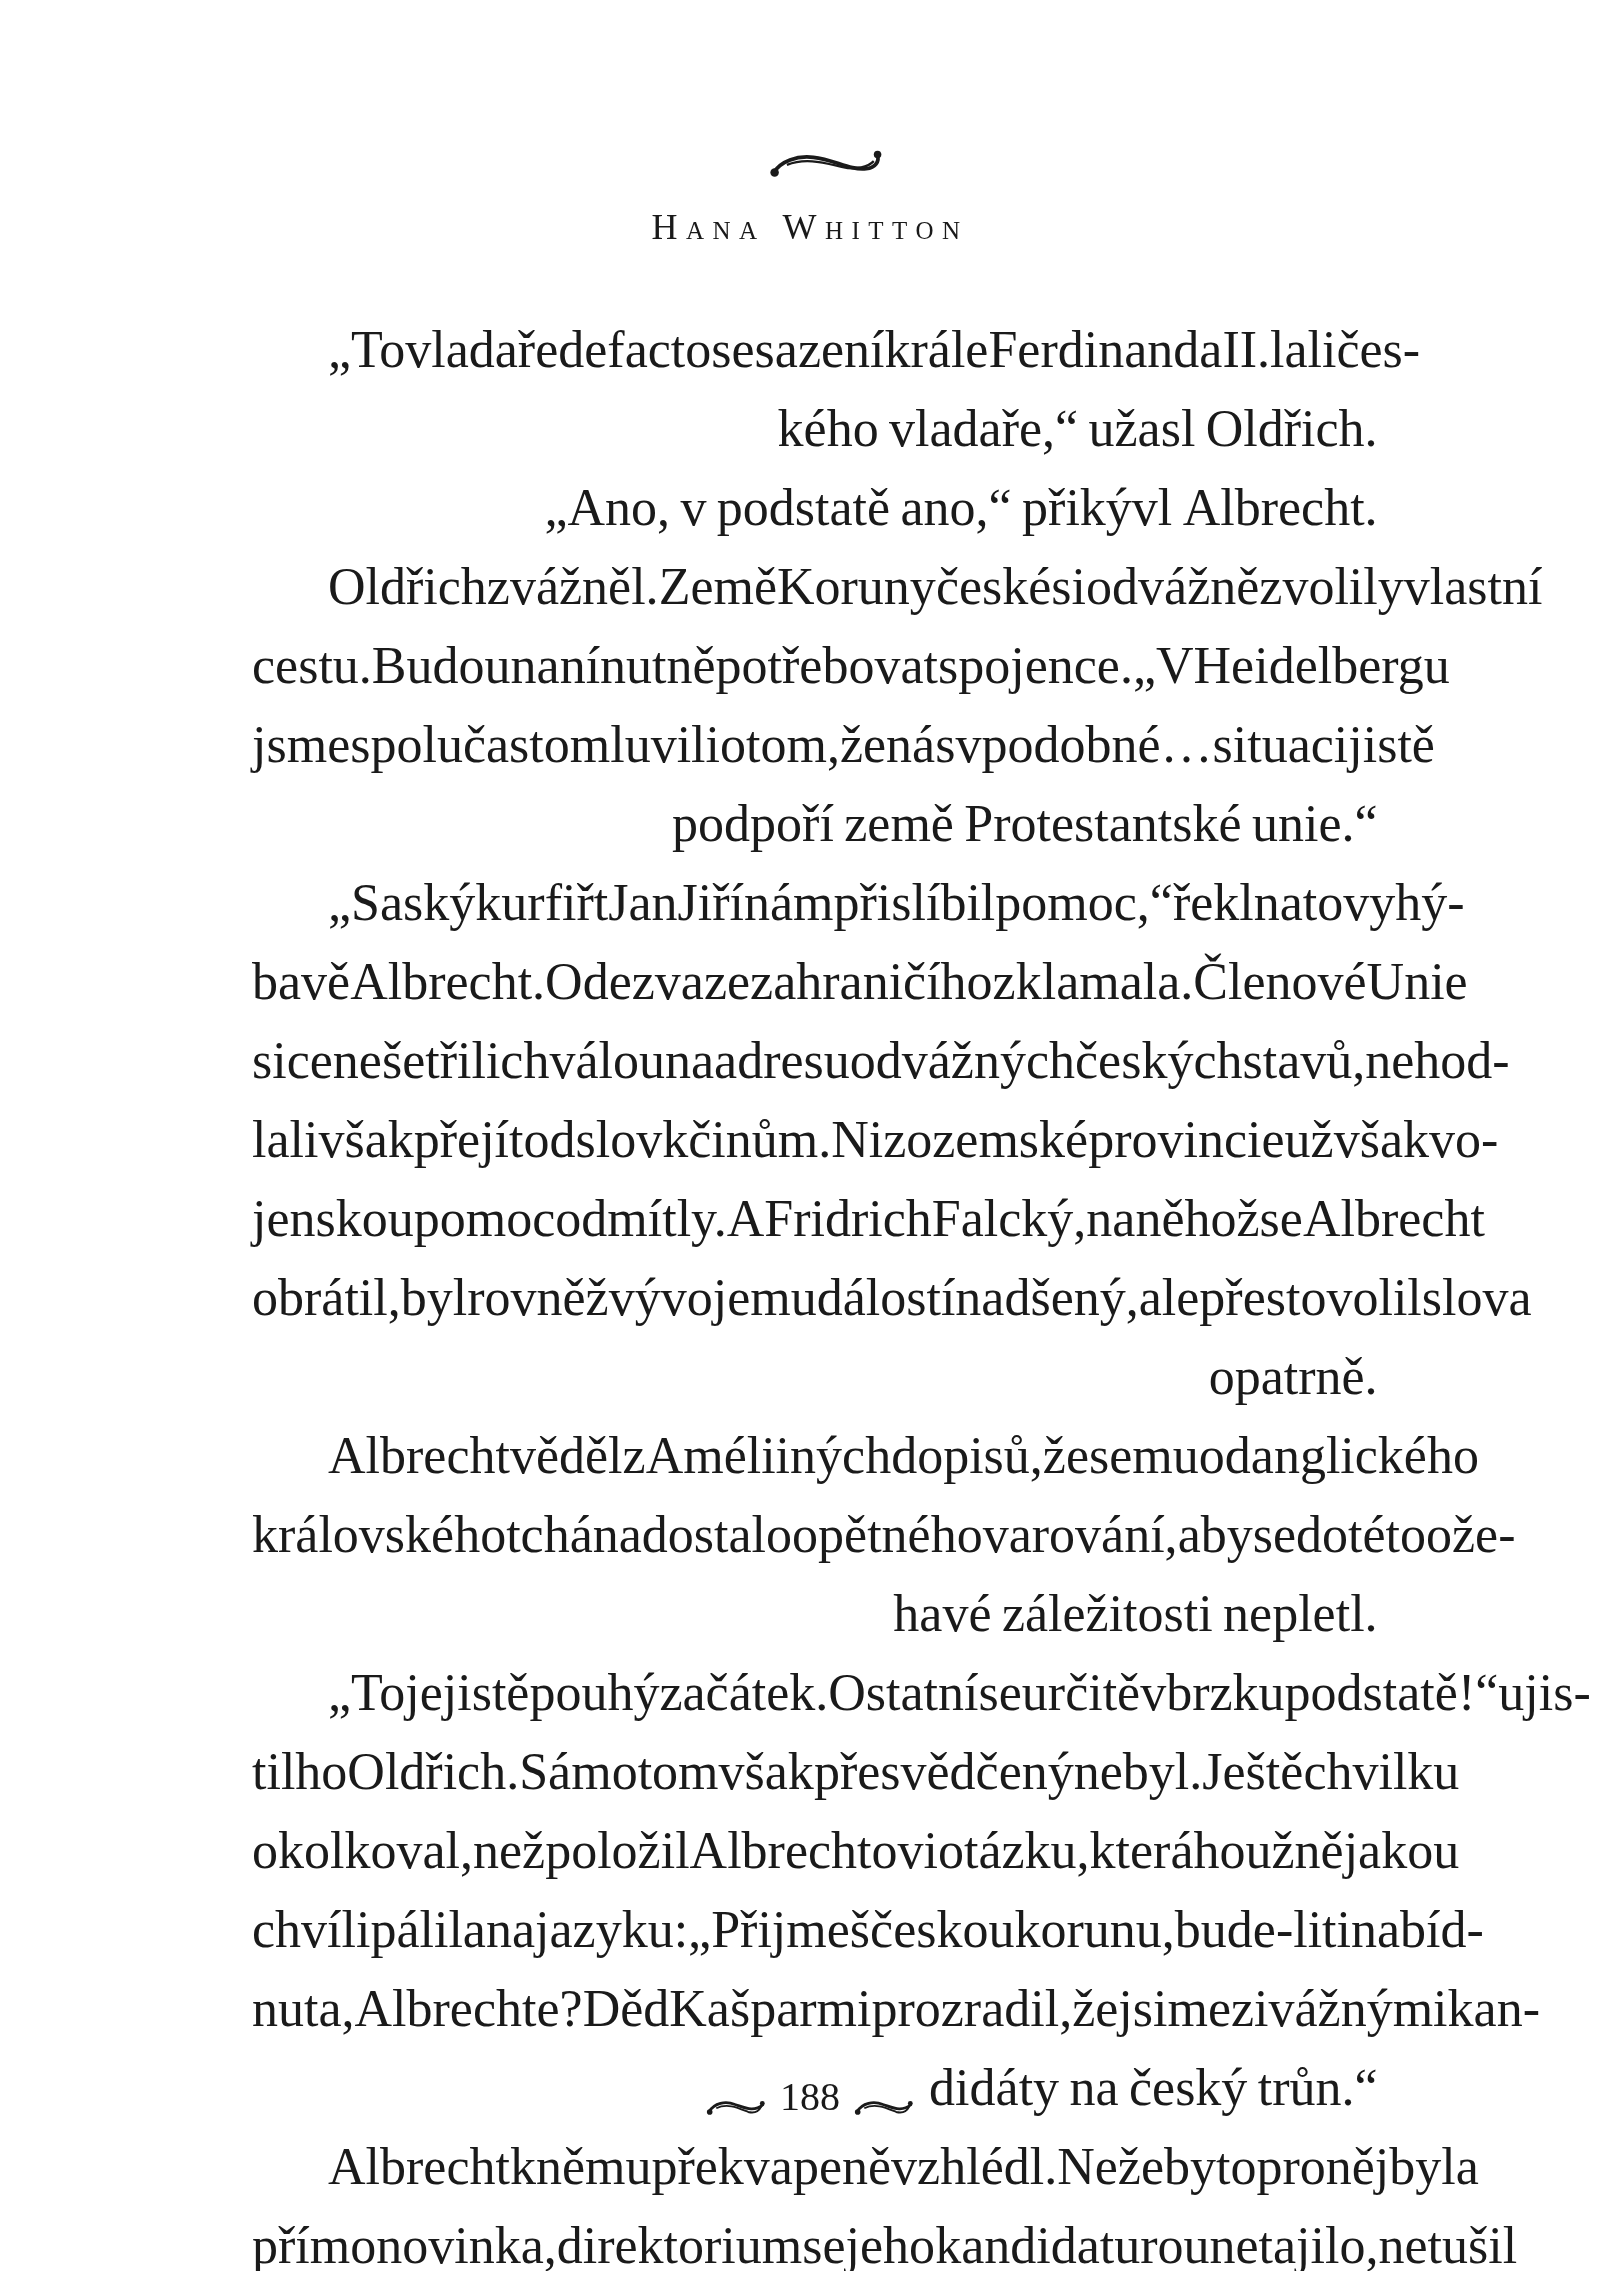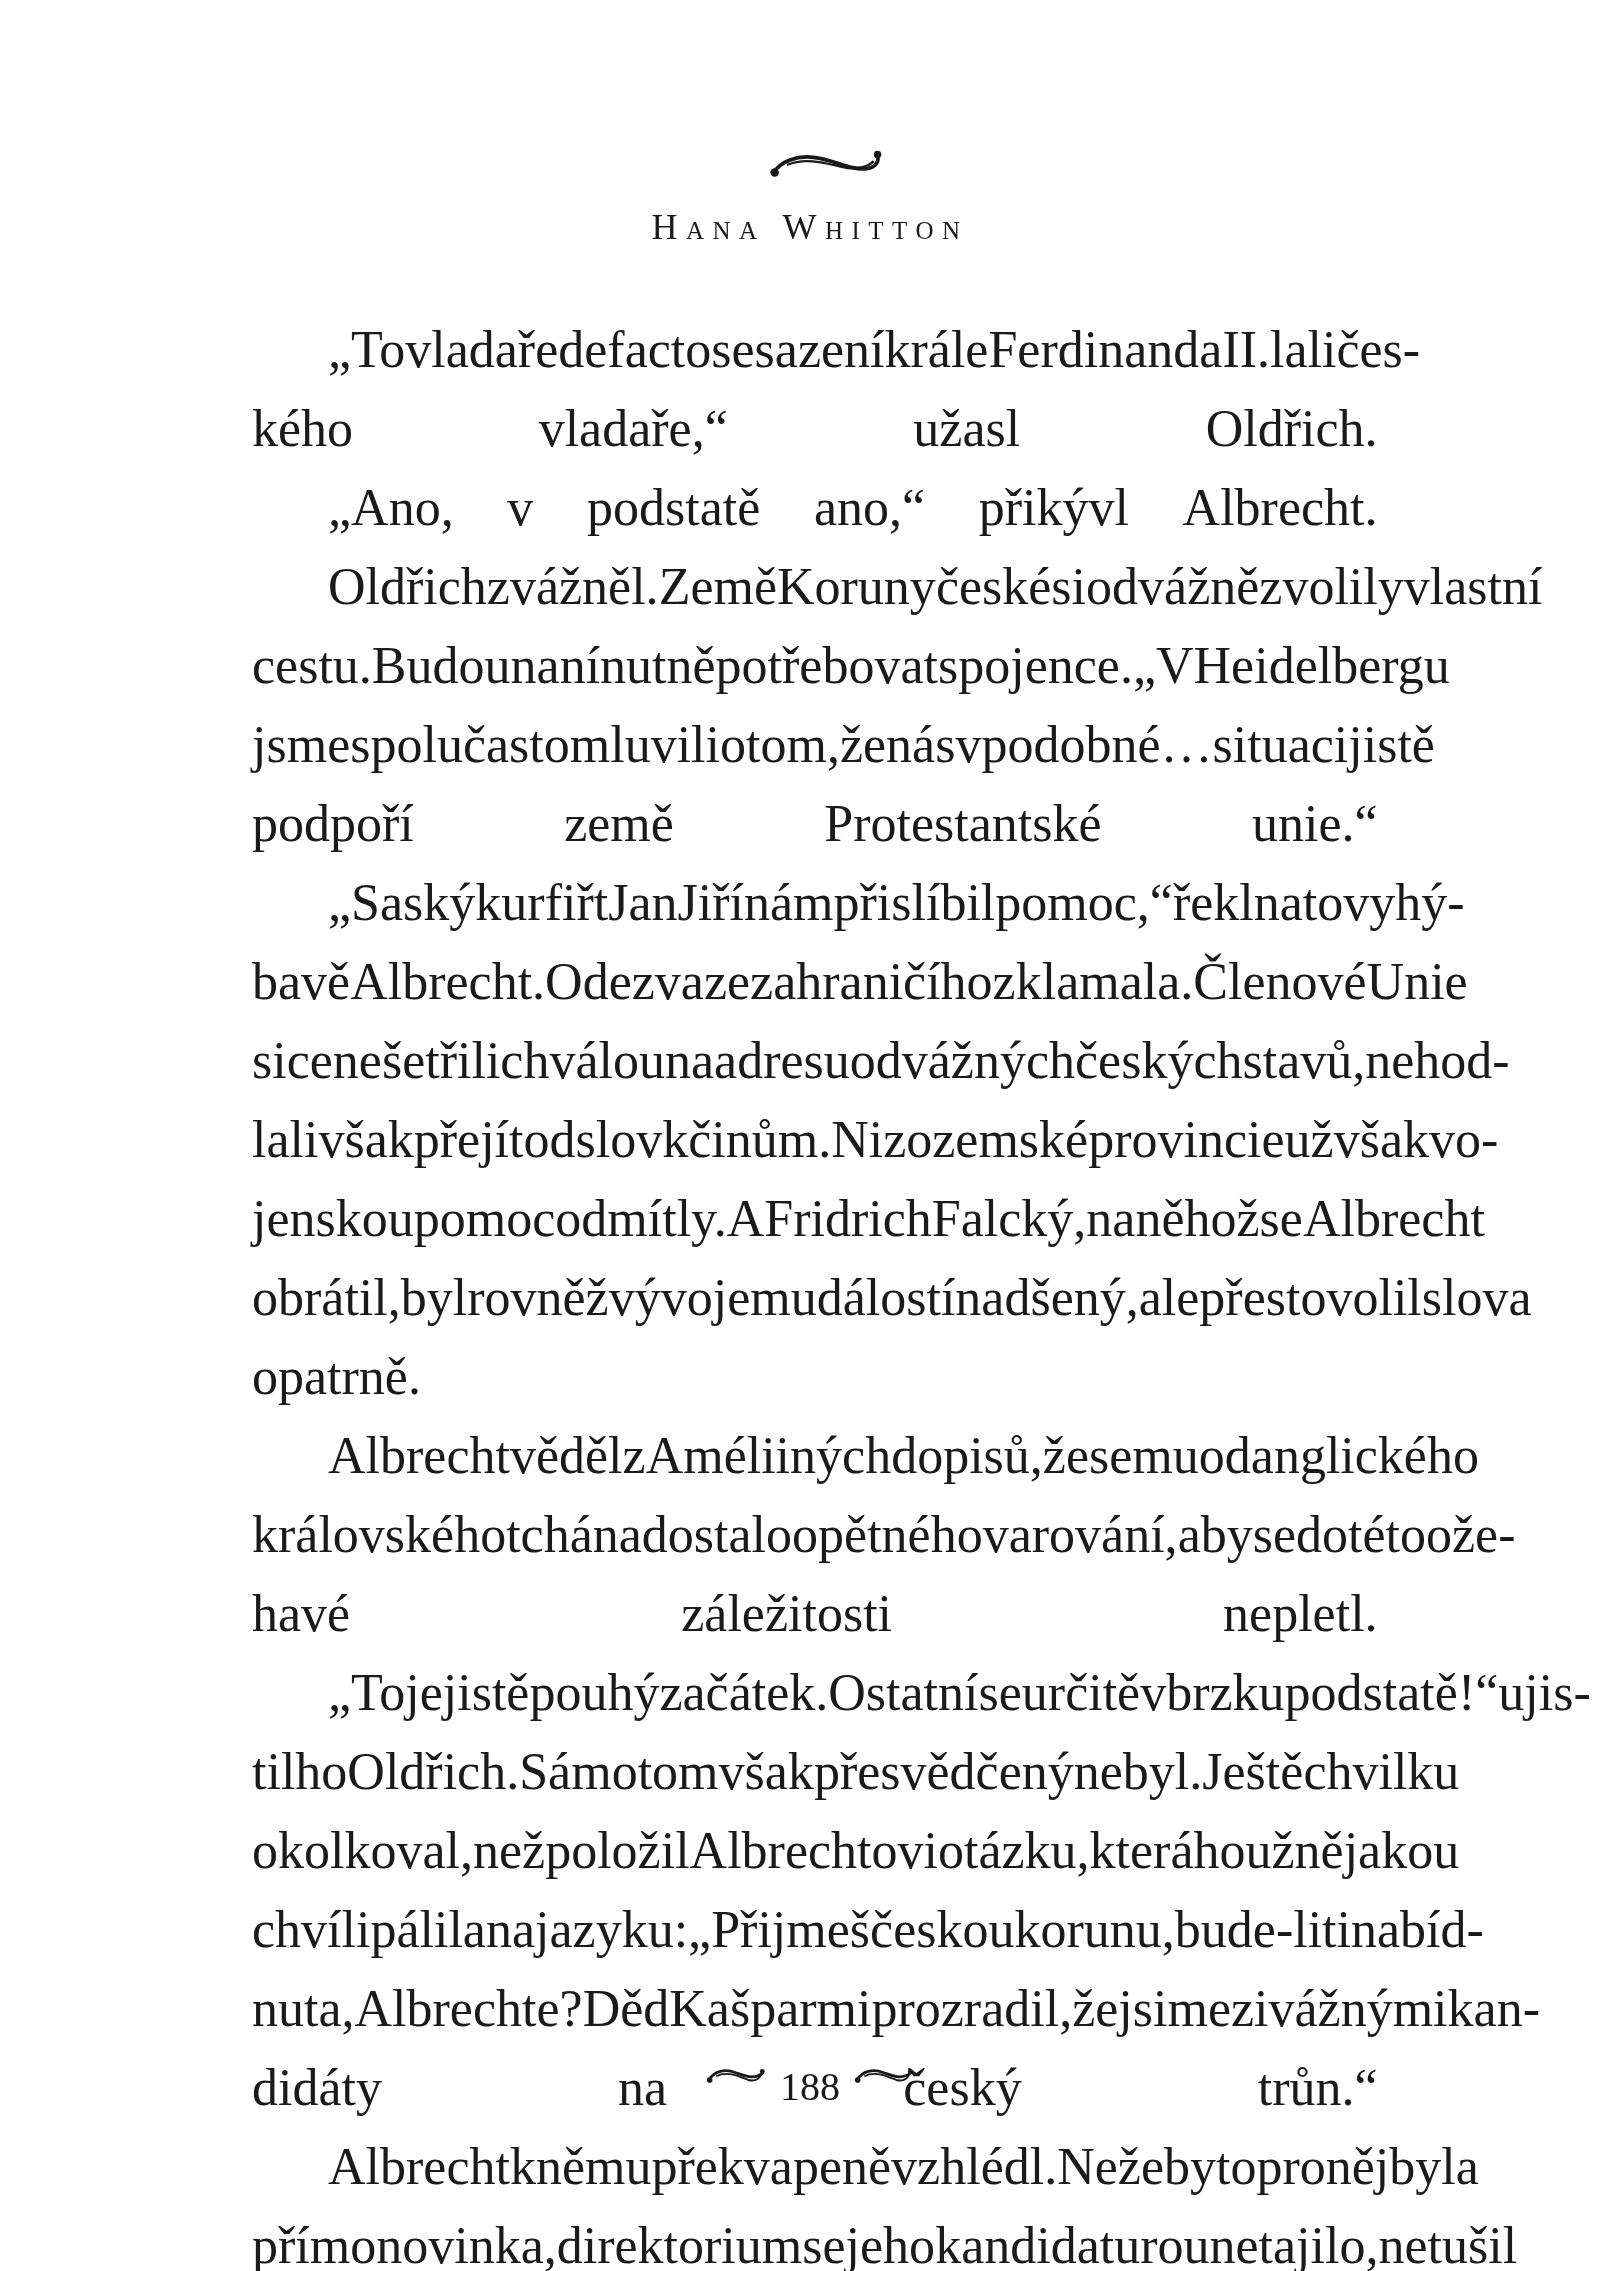--- a/index.html
+++ b/index.html
@@ -2,25 +2,25 @@
 <html style="font-size:15px"><head>
   <meta charset="utf-8">
   <style>
     html, body { margin: 0; padding: 0; background: #ffffff; }
     body { width: 1620px; height: 2271px; position: relative; overflow: hidden; }
     .page { position: absolute; left: 0; top: 0; width: 1293px; height: 2271px; background: #fff; color: #1a1a1a; font-family: "Liberation Serif", "DejaVu Serif", serif; }
     .ornament-top { position: absolute; left: 768px; top: 144px; width: 119px; height: 38px; }
     .author { position: absolute; left: 0; width: 1620px; top: 206px; text-align: center; font-size: 36px; letter-spacing: 8.5px; font-variant: small-caps; color: #1a1a1a; }
     .body-text { position: absolute; left: 252px; top: 310px; width: 1136px; }
     .line { height: 79px; line-height: 79px; font-size: 52px; white-space: nowrap; display: flex; justify-content: space-between; }
-    .line.last { justify-content: space-between; }
+    .line.last { justify-content: flex-end; }
     .line.indent { padding-left: 76px; }
     .line span.w { display: inline-block; }
     .line.last span.w { margin-right: 10.4px; }
-    .footer { position: absolute; left: 0; width: 1620px; top: 2063px; height: 57px; display: flex; justify-content: center; align-items: flex-start; gap: 13.2px; }
+    .footer { position: absolute; left: 0; width: 1620px; top: 2063px; height: 57px; display: flex; justify-content: center; align-items: flex-end; gap: 13.2px; }
     .footer .num { font-size: 40px; color: #1a1a1a; }
     .footer svg { width: 62px; height: 24.6px; }
   </style>
 </head>
 <body>
 
 <div class="page">
   <svg class="ornament-top" viewBox="0 0 126 40">
     <path d="M6 30 C 14 18, 30 12, 48 14 C 70 16, 86 28, 104 26 C 114 25, 118 18, 116 12" fill="none" stroke="#1a1a1a" stroke-width="4"></path>
     <path d="M20 22 C 40 14, 60 20, 78 24 C 94 28, 106 24, 112 18" fill="none" stroke="#1a1a1a" stroke-width="2.5"></path>

